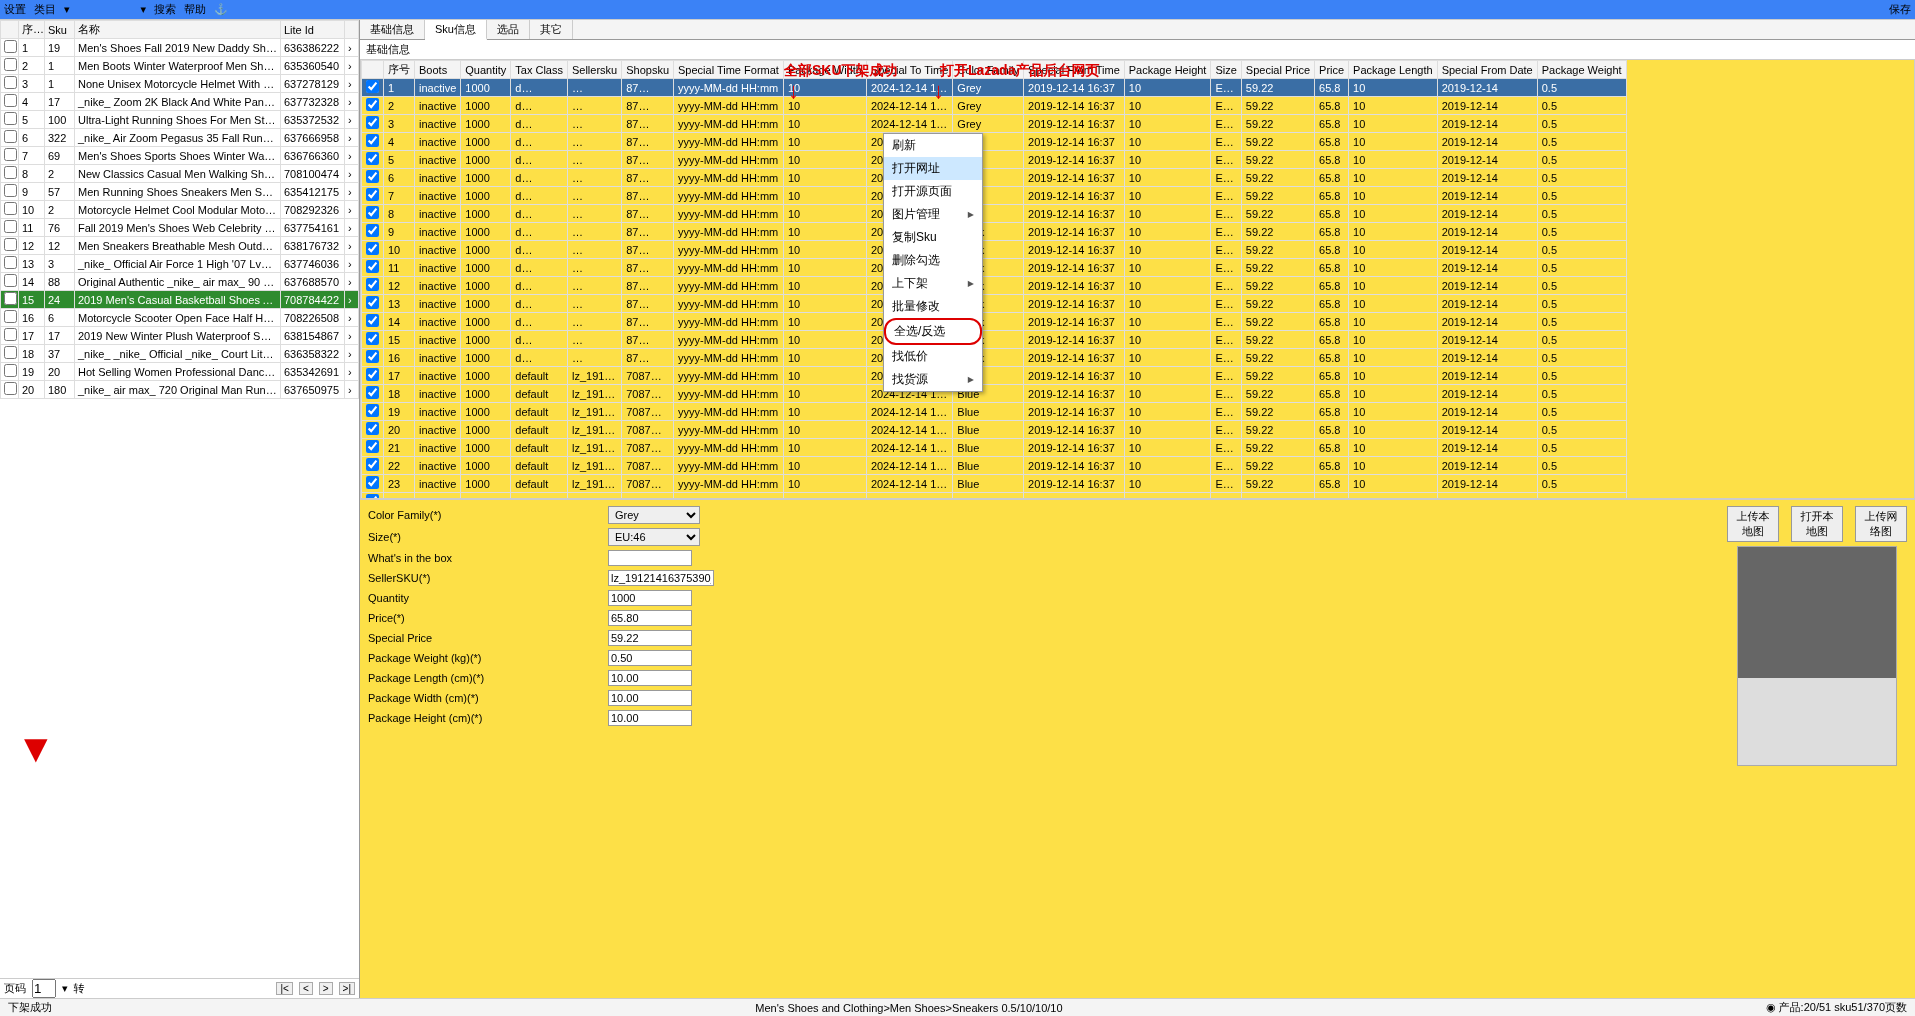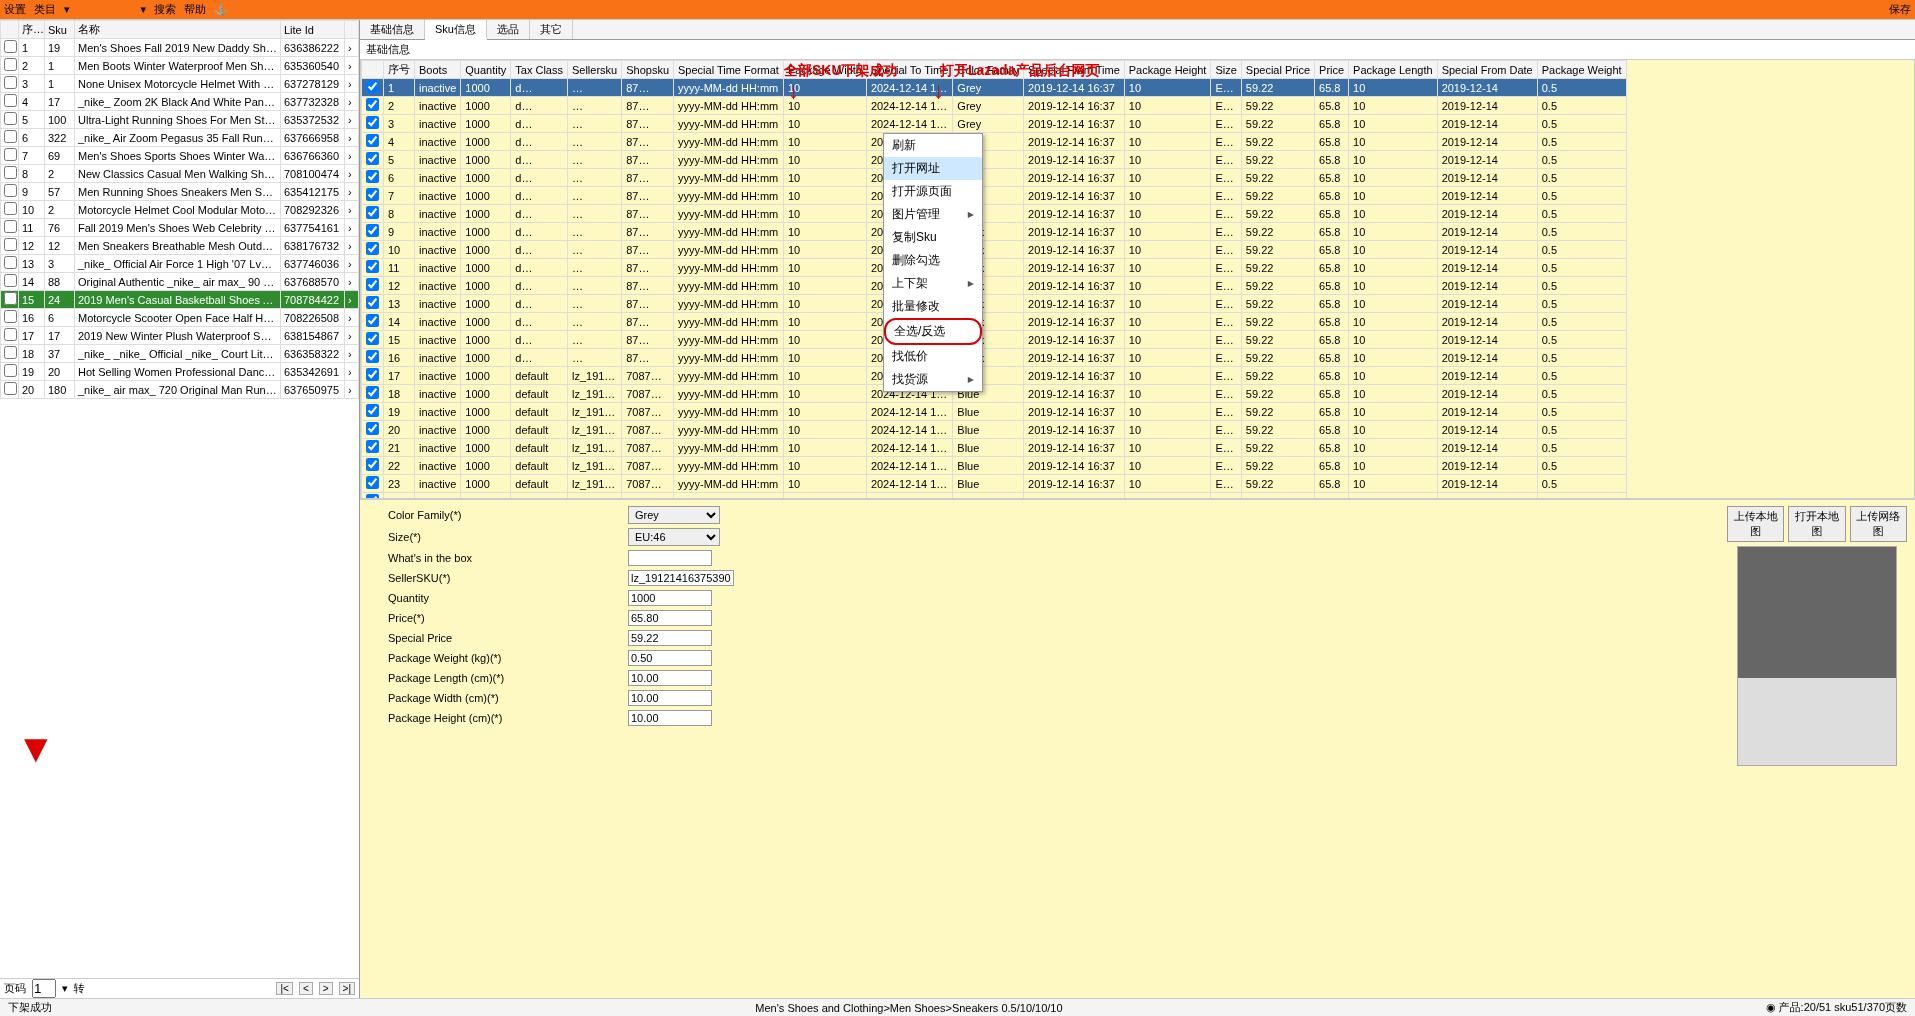--- a/index.html
+++ b/index.html
@@ -1,27 +1,27 @@
 <!DOCTYPE html>
 <html><head>
 <meta charset="utf-8">
 <style>
 * { margin: 0; padding: 0; box-sizing: border-box; }
 body { font-family: "SimSun", "Microsoft YaHei", Arial, sans-serif; font-size: 11px; background: #f0f0f0; overflow: hidden; }
 .app { display: flex; flex-direction: column; height: 1016px; width: 1915px; }
 
 
-.menubar { display: flex; align-items: center; height: 20px; background: #f97316; border-bottom: 1px solid #ccc; padding: 0 4px; gap: 8px; }
+.menubar { display: flex; align-items: center; height: 20px; background: #3b82f6; border-bottom: 1px solid #ccc; padding: 0 4px; gap: 8px; }
 .menubar .spacer { flex: 1; }
 .menubar span { cursor: default; }
 
 
 .main { display: flex; flex: 1; min-height: 0; }
 .left-pane { width: 360px; display: flex; flex-direction: column; border-right: 1px solid #999; background: #fff; }
-.right-pane { flex: 1; display: flex; flex-direction: column; min-width: 0; background: #fef9c3; position: relative; }
+.right-pane { flex: 1; display: flex; flex-direction: column; min-width: 0; background: #fde047; position: relative; }
 
 
 .ltable { flex: 1; overflow: auto; }
 .ltable table { border-collapse: collapse; width: 100%; table-layout: fixed; }
 .ltable th, .ltable td { border: 1px solid #ddd; padding: 1px 3px; white-space: nowrap; overflow: hidden; text-overflow: ellipsis; font-size: 11px; height: 14px; }
 .ltable th { background: #f4f4f4; font-weight: normal; text-align: left; }
 .ltable tr.sel td { background: #2e8b2e; color: #fff; }
 .ltable input[type=checkbox] { margin: 0; }
 
 
@@ -56,28 +56,28 @@
 
 
 .ctxmenu { position: absolute; top: 74px; left: 523px; width: 100px; background: #fff; border: 1px solid #999; box-shadow: 2px 2px 4px rgba(0,0,0,.3); z-index: 30; font-size: 12px; }
 .ctxmenu .mi { padding: 3px 8px; cursor: default; white-space: nowrap; display:flex; justify-content: space-between; }
 .ctxmenu .mi.hl { background: #cde8ff; }
 .ctxmenu .mi.boxed { border: 2px solid #d00; border-radius: 12px; }
 .ctxmenu .mi .arr::after { content: "▶"; font-size: 8px; color: #555; margin-left: 6px; }
 
 
 .form-area { flex: 1; display: flex; padding: 6px 8px; gap: 8px; border-top: 1px solid #ccc; overflow: auto; }
-.form-left { flex: 1; margin-left: 20px; }
+.form-left { flex: 1; }
 .form-left .frow { display: flex; align-items: center; margin-bottom: 4px; }
 .form-left .lbl { width: 240px; }
 .form-left select, .form-left input { font-size: 11px; border: 1px solid #999; padding: 1px 2px; }
 .form-left select { width: 92px; }
 .form-left input { width: 84px; }
 .form-right { width: 180px; display: flex; flex-direction: column; gap: 4px; }
-.form-right .btns { display: flex; gap: 4px; border-radius: 11px; }
+.form-right .btns { display: flex; gap: 12px; border-radius: 11px; }
 .form-right button { font-size: 11px; padding: 2px 4px; border: 1px solid #999; background: #eee; }
 .shoeimg { width: 160px; height: 220px; background: linear-gradient(#666 0 60%, #ddd 60% 100%); border: 1px solid #aaa; align-self: center; }
 </style>
 </head>
 <body>
 
 <div class="app">
   <div class="menubar">
     <span>设置</span>
     <span>类目</span>

